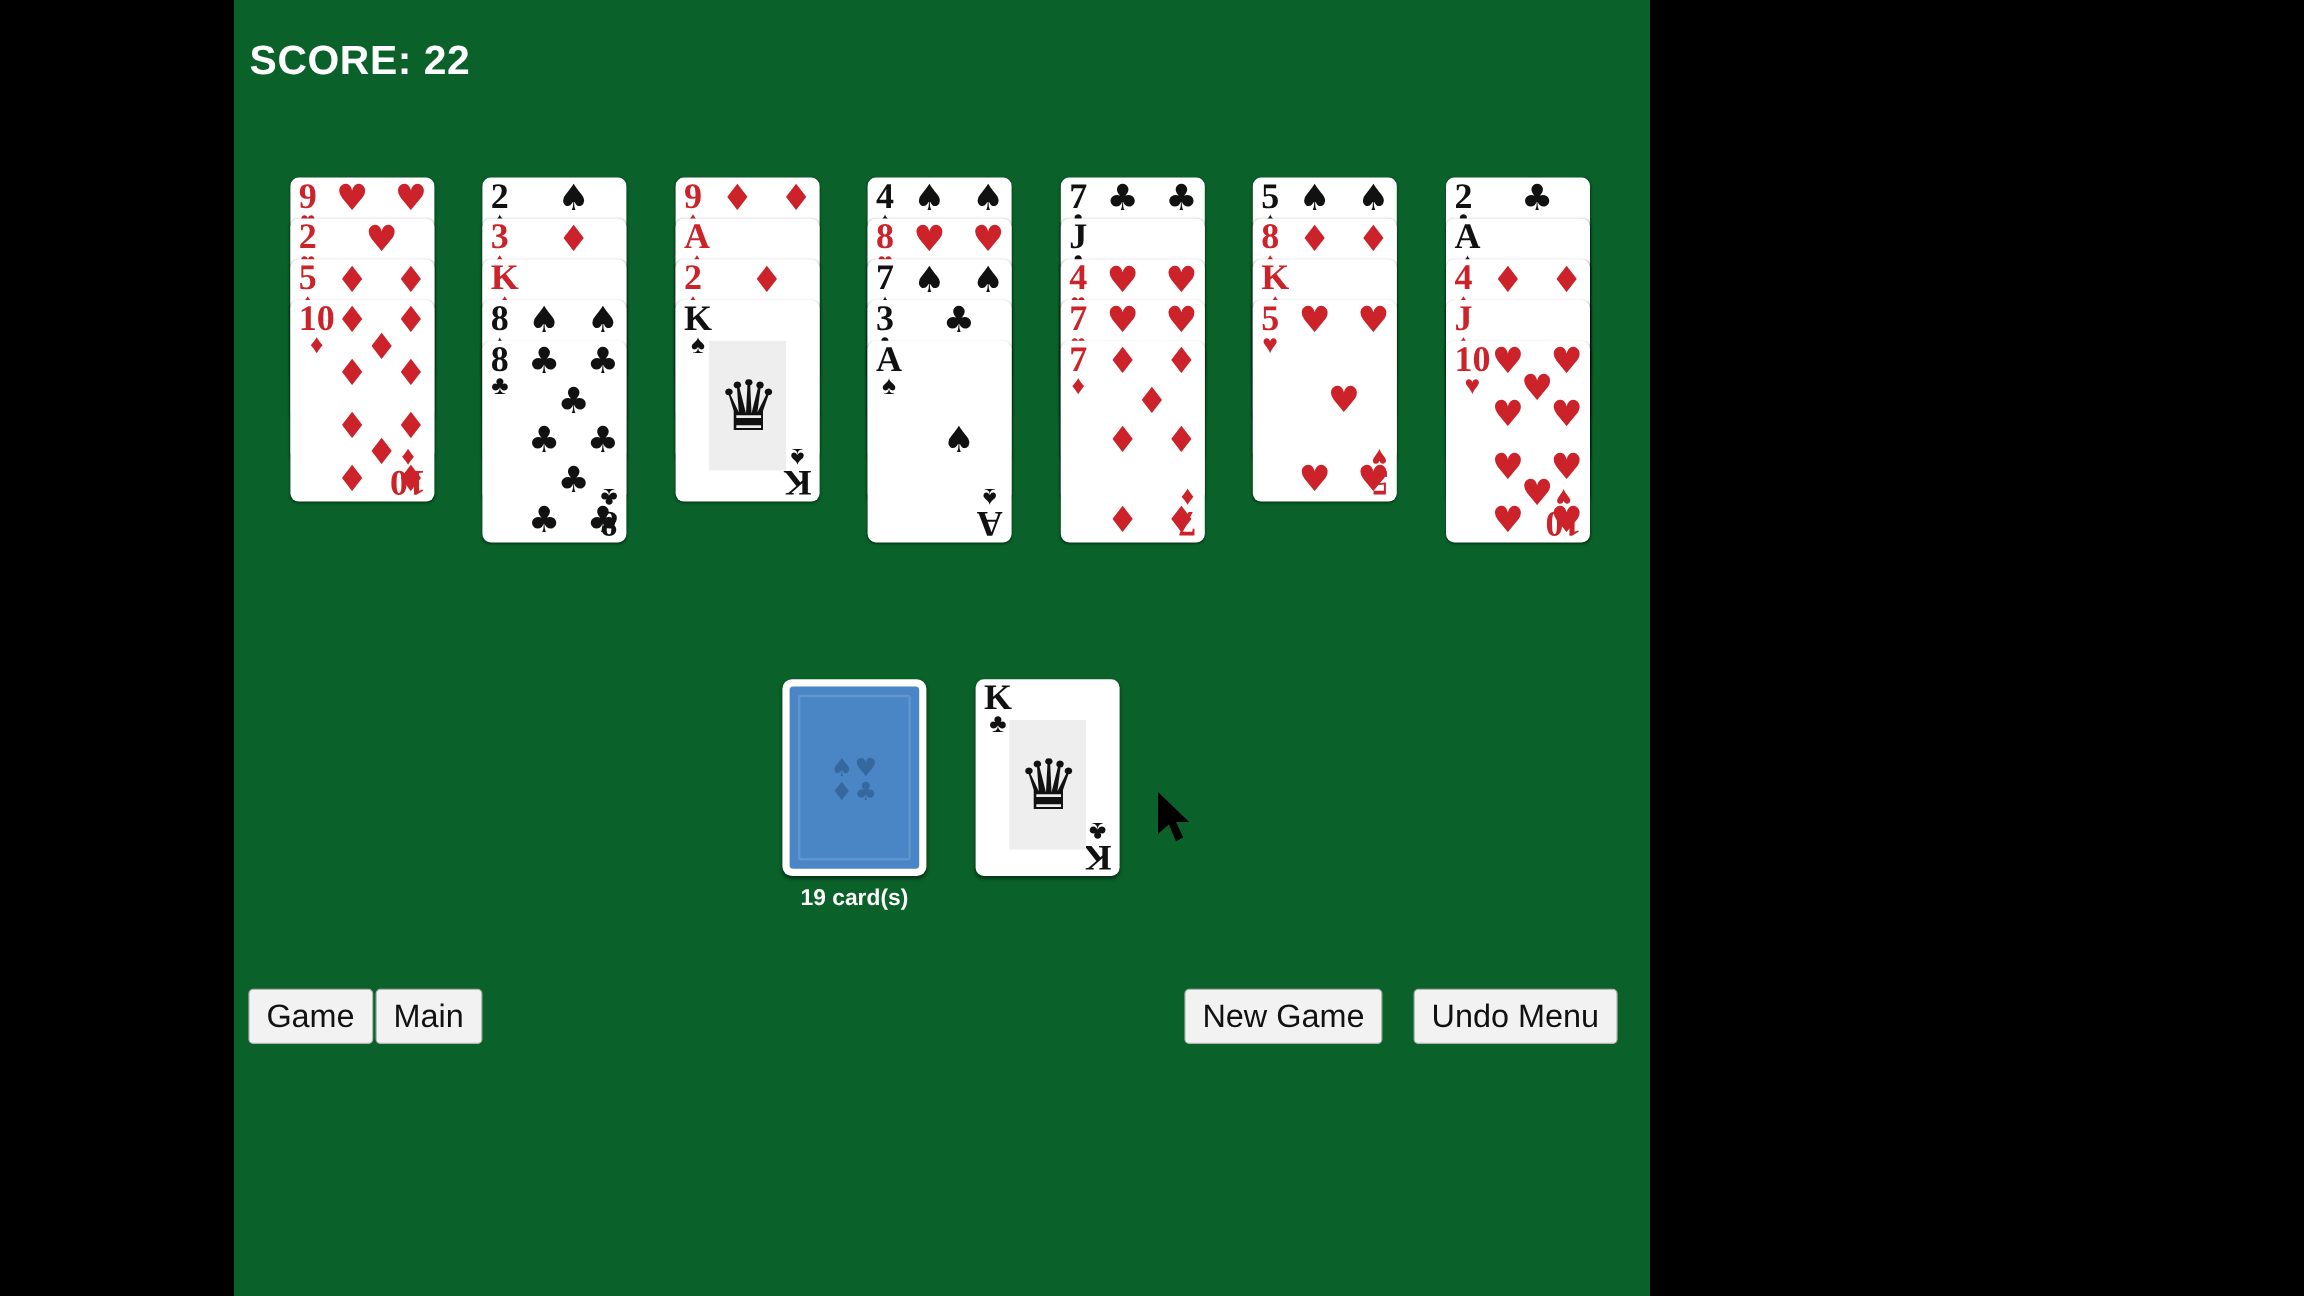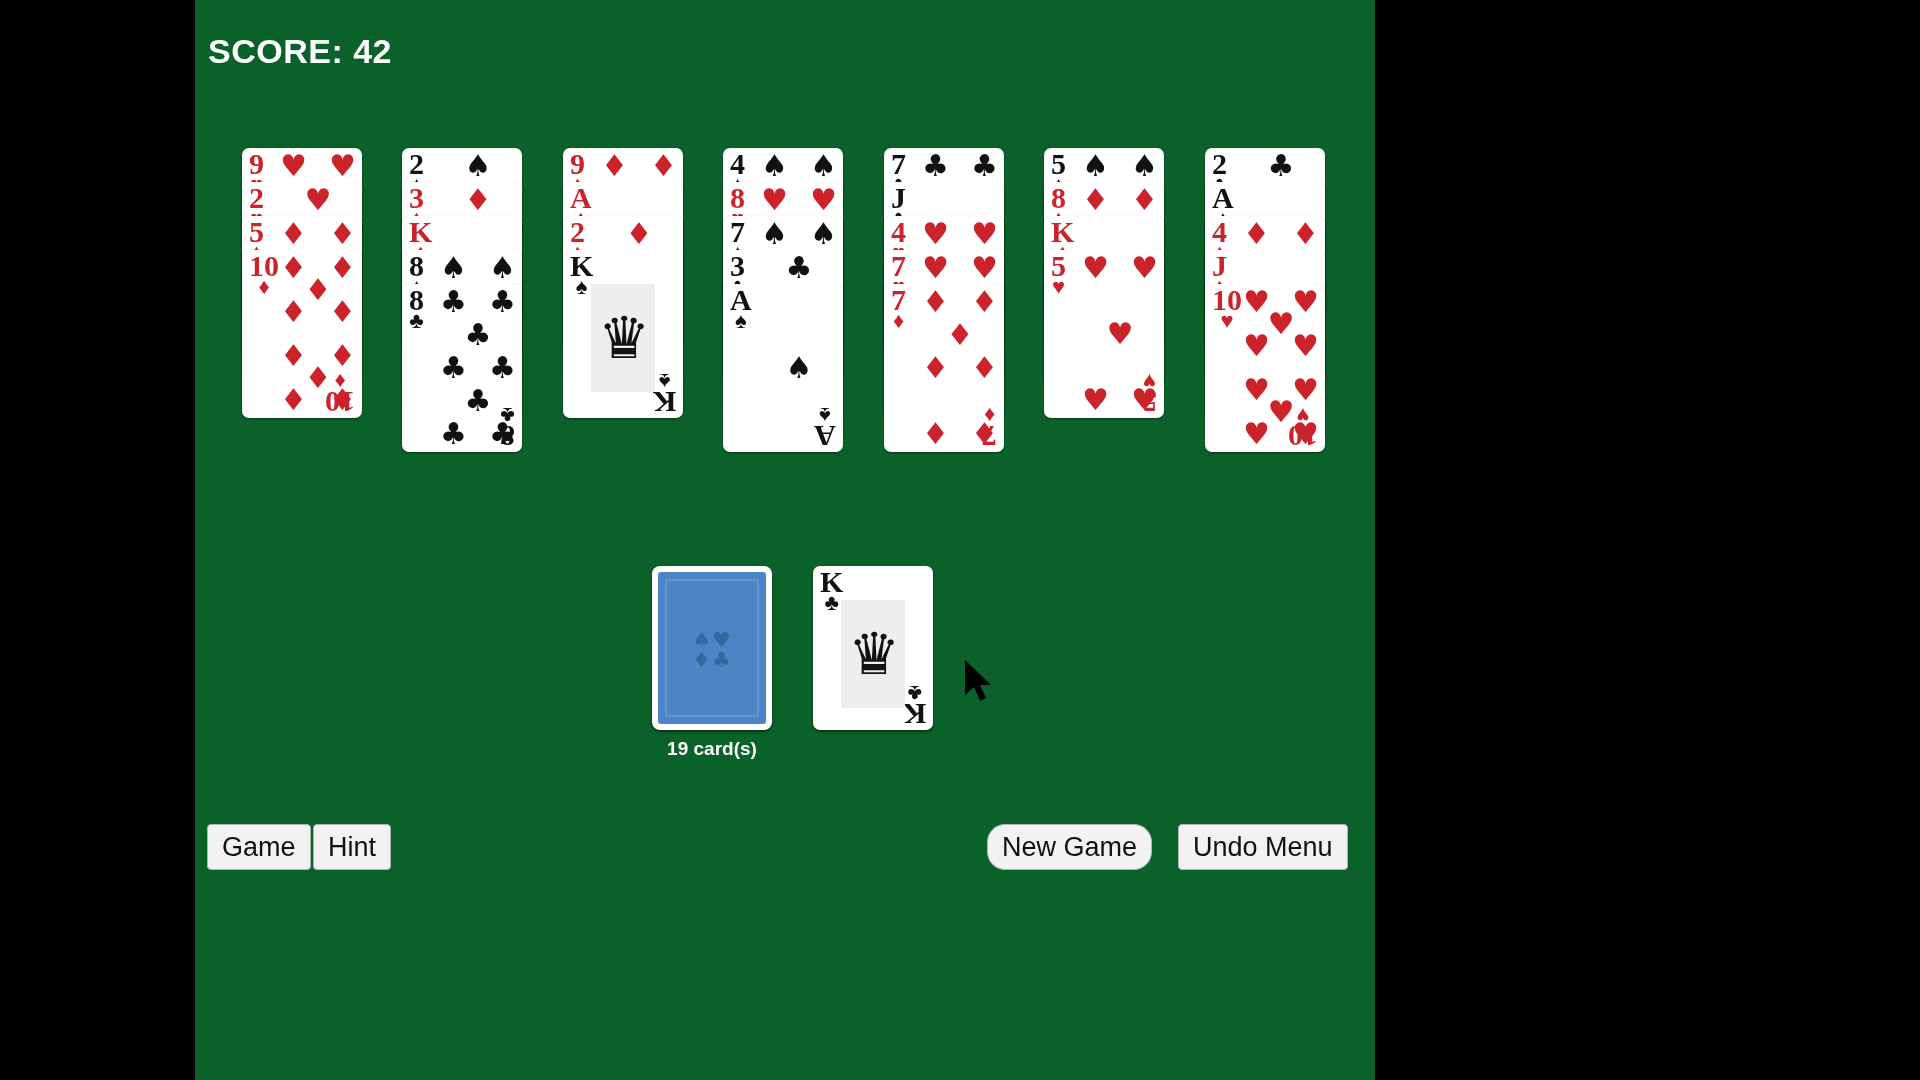--- a/index.html
+++ b/index.html
@@ -159,29 +159,29 @@
     font-size: 27px;
     font-family: "Liberation Sans", sans-serif;
     height: 46px;
     line-height: 44px;
     padding: 0 14px;
     cursor: pointer;
     white-space: nowrap;
   }
   #btn-undo     { left: 12px;  top: 824px; }
   #btn-hint     { left: 118px; top: 824px; }
-  #btn-newgame  { left: 792px; top: 824px; border-radius: 18px; }
+  #btn-newgame  { left: 792px; top: 824px; }
   #btn-mainmenu { left: 983px; top: 824px; }
 </style>
 </head>
 <body>
 
 <div id="board">
 
-  <div id="score">SCORE: 42</div>
+  <div id="score">SCORE: 22</div>
 
   <div id="tableau">
       <div class="column" style="left: 47px; height: 270px;">
         <div class="card red" style="top: 0px; z-index: 1;">
           <div class="corner">
             <span class="rank">9</span>
             <span class="suit">♥</span>
           </div>
           <div class="corner br">
             <span class="rank">9</span>
@@ -741,17 +741,17 @@
     <div id="cursor">
       <svg width="34" height="48" viewBox="0 0 34 48">
         <polygon points="0,0 0,35 9,27 15,41 21,38 15,25 26,25" fill="#000000"></polygon>
       </svg>
     </div>
 
     <div id="stock-count">19 card(s)</div>
   </div>
 
   <button class="btn" id="btn-undo">Game</button>
-  <button class="btn" id="btn-hint">Hint</button>
+  <button class="btn" id="btn-hint">Main</button>
   <button class="btn" id="btn-newgame">New Game</button>
   <button class="btn" id="btn-mainmenu">Undo Menu</button>
 
 </div>
 
 </body></html>

